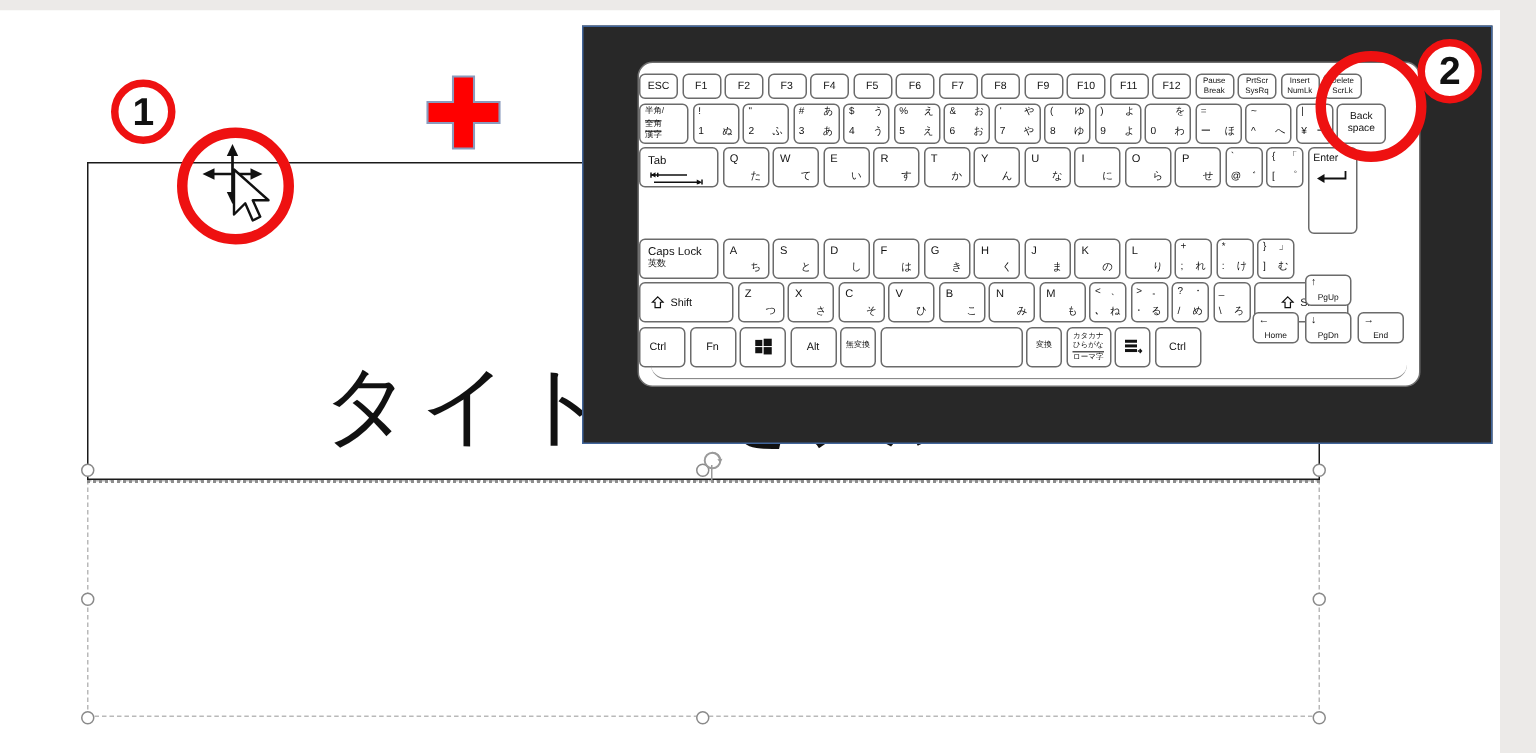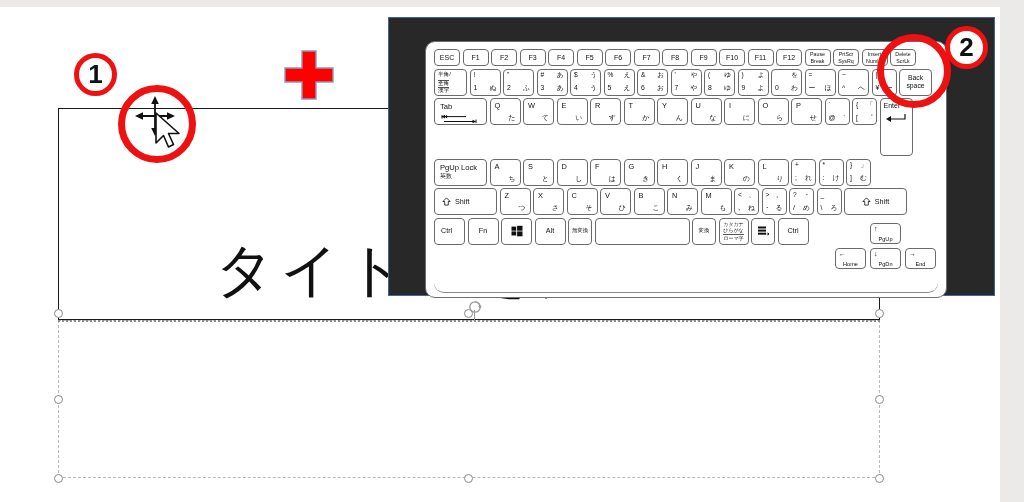--- a/index.html
+++ b/index.html
@@ -32,24 +32,24 @@
   }
 
   
   .picture{
     position:absolute;left:388px;top:10px;width:607px;height:279px;
     background:#282828;border:1px solid #41659a;box-sizing:border-box;
   }
 
   
   .kbd{
-    position:absolute;left:36px;top:23px;width:522px;height:257px;
+    position:absolute;left:36px;top:23px;width:522px;height:217px;
     background:#ffffff;border:1.5px solid #6f6f6f;
     border-radius:10px;box-sizing:border-box;
-    padding:7px 8px;
+    padding:7px 0;
   }
   .kbd:after{
     content:"";position:absolute;left:8px;right:8px;bottom:4px;height:10px;
     border-bottom:1.5px solid #8a8a8a;border-radius:0 0 10px 10px;
   }
   .krow{display:flex;gap:2.5px;align-items:stretch;margin-bottom:2.5px;}
   .key{
     position:relative;
     background:#fff;border:1.3px solid #6b6b6b;border-radius:4px;
     box-sizing:border-box;flex:0 0 auto;
@@ -417,21 +417,21 @@
             <span style="position:absolute;left:3px;top:3px;font-size:7px;">Enter</span>
             <svg style="position:absolute;left:4px;top:14px;width:24px;height:10px;" viewBox="0 0 24 10">
               <path d="M20 1 L20 6 L4 6" stroke="#111" stroke-width="1.2" fill="none"></path>
               <polygon points="1,6 6,3 6,9" fill="#111"></polygon>
             </svg>
           </div>
         </div>
 
         <div class="krow">
           <div class="key caps">
-            <span class="kl">PgUp Lock</span>
+            <span class="kl">Caps Lock</span>
             <span class="kl2">英数</span>
           </div>
           <div class="key std">
               <div class="k1">
             <span class="tl">A</span>
             <span class="br">ち</span>
               </div>
             </div>
           <div class="key std">
               <div class="k1">

